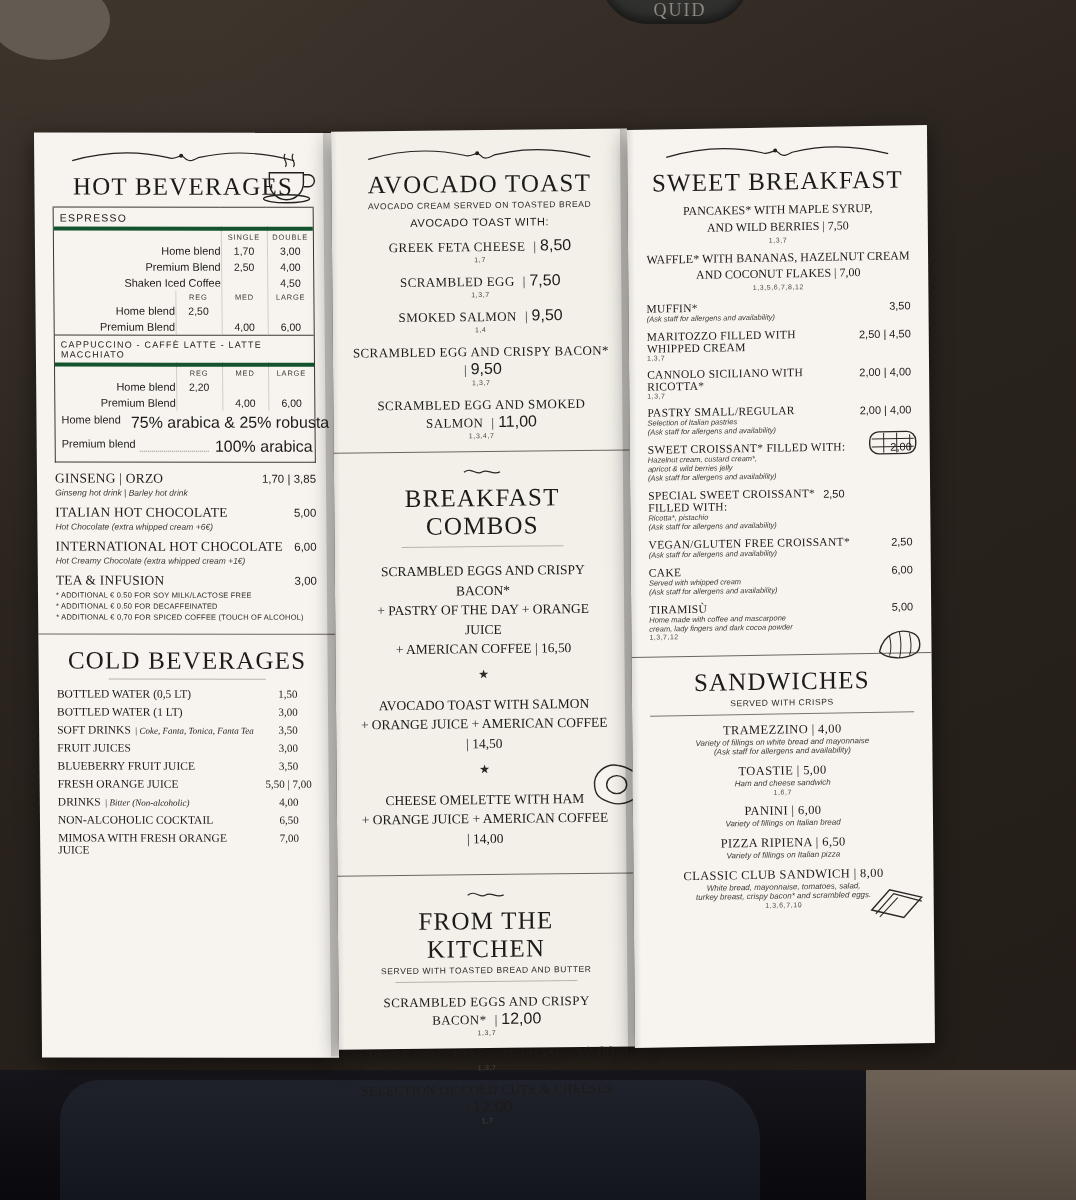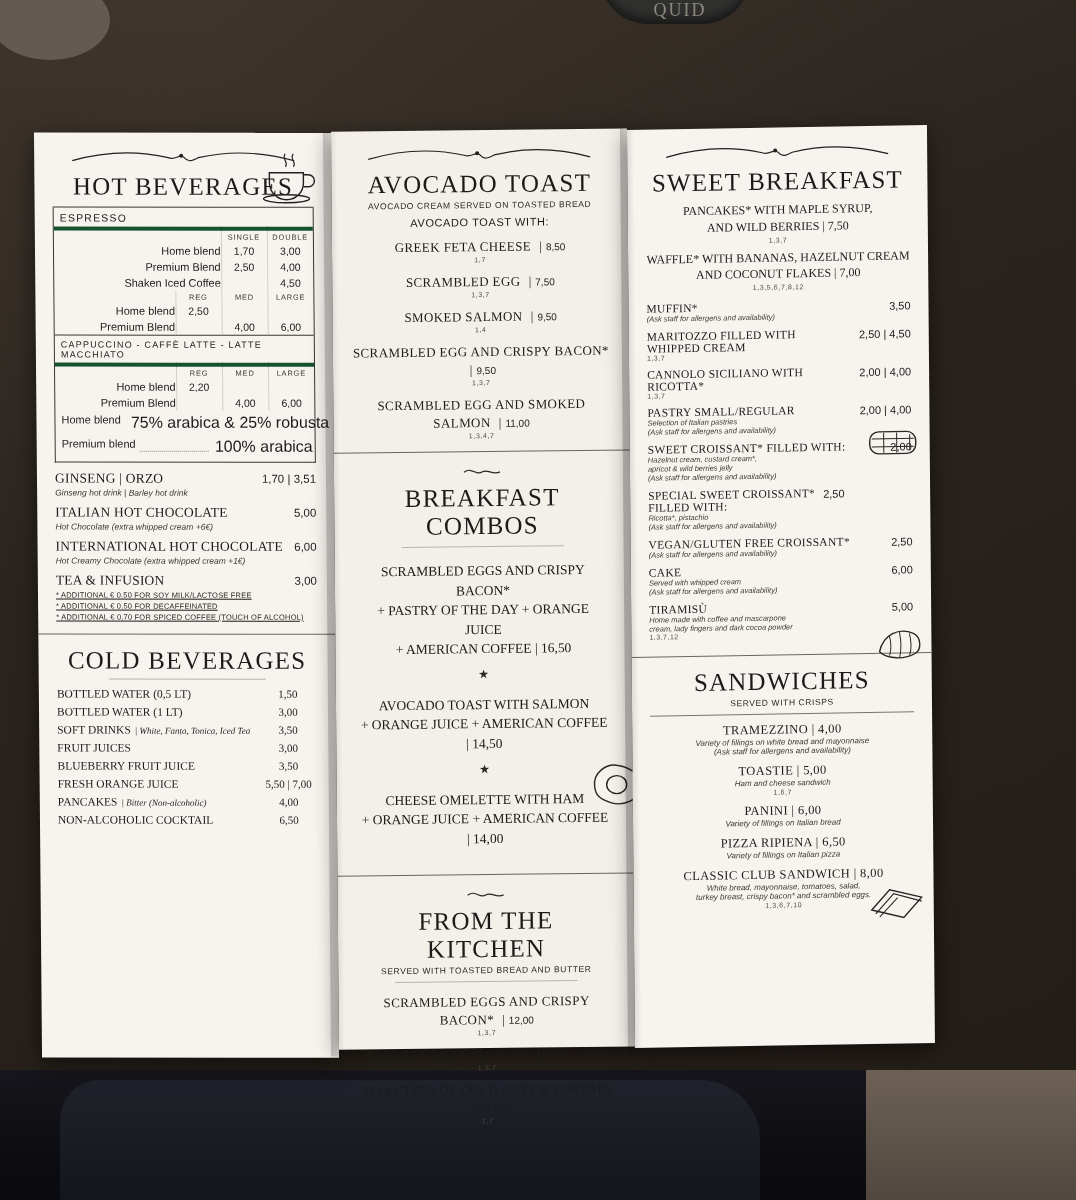--- a/index.html
+++ b/index.html
@@ -126,21 +126,21 @@
   .item .sp { flex:1; }
   .item .pr { font-size:11.5px; white-space:nowrap; }
   .desc { font-size:8.5px; font-style:italic; color:#3c3833; margin:1px 0 0 0; }
 
   .note { font-size:7.5px; letter-spacing:.2px; margin:2px 0; color:#2b2824; text-transform:uppercase;}
   hr.full { border:none; border-top:1px solid #6b655d; margin:12px -18px; }
 
   
   .c-item { text-align:center; margin:9px 0 0 0; }
   .c-item .nm { font-family:"Liberation Serif", serif; font-size:13px; letter-spacing:.4px; }
-  .c-item .pr { font-size:10px; }
+  .c-item .pr { font-size:16px; }
   .c-allerg { text-align:center; font-size:7px; color:#4a4640; letter-spacing:.6px; margin-top:1px;}
 
   .combo { text-align:center; font-family:"Liberation Serif", serif; font-size:13.5px; line-height:1.45; margin:14px 6px 0 6px;}
   .star { text-align:center; font-size:12px; margin:8px 0 2px 0; color:#2a2724;}
 
   
   .cb-row { display:flex; align-items:baseline; font-size:11.5px; margin:6px 0 0 0; font-family:"Liberation Serif", serif;}
   .cb-row .nm { }
   .cb-row .sp { flex:1; }
   .cb-row .pr { font-size:11px; white-space:nowrap; width:60px; text-align:center;}
@@ -291,21 +291,21 @@
           <span class="bl-name">Premium blend</span>
           <span class="dots"></span>
           <span class="bl-val">100% arabica</span>
         </div>
       </div>
 
       <div style="margin-top:8px;">
         <div class="item">
           <span class="nm">GINSENG | ORZO</span>
           <span class="sp"></span>
-          <span class="pr">1,70 | 3,51</span>
+          <span class="pr">1,70 | 3,85</span>
         </div>
         <div class="desc">Ginseng hot drink | Barley hot drink</div>
 
         <div class="item">
           <span class="nm">ITALIAN HOT CHOCOLATE</span>
           <span class="sp"></span>
           <span class="pr">5,00</span>
         </div>
         <div class="desc">Hot Chocolate (extra whipped cream +6€)</div>
 
@@ -316,21 +316,21 @@
         </div>
         <div class="desc">Hot Creamy Chocolate (extra whipped cream +1€)</div>
 
         <div class="item">
           <span class="nm">TEA &amp; INFUSION</span>
           <span class="sp"></span>
           <span class="pr">3,00</span>
         </div>
       </div>
 
-      <div style="margin-top:0;text-decoration:underline;">
+      <div style="margin-top:0;">
         <div class="note">* ADDITIONAL € 0.50 FOR SOY MILK/LACTOSE FREE</div>
         <div class="note">* ADDITIONAL € 0.50 FOR DECAFFEINATED</div>
         <div class="note">* ADDITIONAL € 0,70 FOR SPICED COFFEE (TOUCH OF ALCOHOL)</div>
       </div>
 
       <hr class="full">
 
       <h1 class="sect">COLD BEVERAGES</h1>
       <div style="border-bottom:1px solid #b9b3ab; width:60%; margin:4px auto 8px auto;"></div>
 
@@ -340,49 +340,54 @@
             <span class="sp"></span>
             <span class="pr">1,50</span>
           </div>
         <div class="cb-row">
             <span class="nm">BOTTLED WATER (1 LT)</span>
             <span class="sp"></span>
             <span class="pr">3,00</span>
           </div>
         <div class="cb-row">
             <span class="nm">SOFT DRINKS</span>
-            <small style="margin-left:4px;font-style:italic;font-size:9px;">| White, Fanta, Tonica, Iced Tea</small>
+            <small style="margin-left:4px;font-style:italic;font-size:9px;">| Coke, Fanta, Tonica, Fanta Tea</small>
             <span class="sp"></span>
             <span class="pr">3,50</span>
           </div>
         <div class="cb-row">
             <span class="nm">FRUIT JUICES</span>
             <span class="sp"></span>
             <span class="pr">3,00</span>
           </div>
         <div class="cb-row">
             <span class="nm">BLUEBERRY FRUIT JUICE</span>
             <span class="sp"></span>
             <span class="pr">3,50</span>
           </div>
         <div class="cb-row">
             <span class="nm">FRESH ORANGE JUICE</span>
             <span class="sp"></span>
             <span class="pr">5,50 | 7,00</span>
           </div>
         <div class="cb-row">
-            <span class="nm">PANCAKES</span>
+            <span class="nm">DRINKS</span>
             <small style="margin-left:4px;font-style:italic;font-size:9px;">| Bitter (Non-alcoholic)</small>
             <span class="sp"></span>
             <span class="pr">4,00</span>
           </div>
         <div class="cb-row">
             <span class="nm">NON-ALCOHOLIC COCKTAIL</span>
             <span class="sp"></span>
             <span class="pr">6,50</span>
+          </div>
+        <div class="cb-row">
+            <span class="nm">MIMOSA WITH FRESH ORANGE JUICE</span>
+            <span class="sp"></span>
+            <span class="pr">7,00</span>
           </div>
       </div>
     </div>
   </div>
 
   <div class="panel" id="panel-mid">
     <div class="panel-inner">
       <div class="flourish">
         <svg width="230" height="18" viewBox="0 0 230 18">
           <path d="M4 12 C 40 2, 70 2, 100 9 C 108 12, 112 4, 116 9 C 120 14, 124 12, 130 9 C 160 2, 190 2, 226 12" fill="none" stroke="#23211f" stroke-width="1.2"></path>

